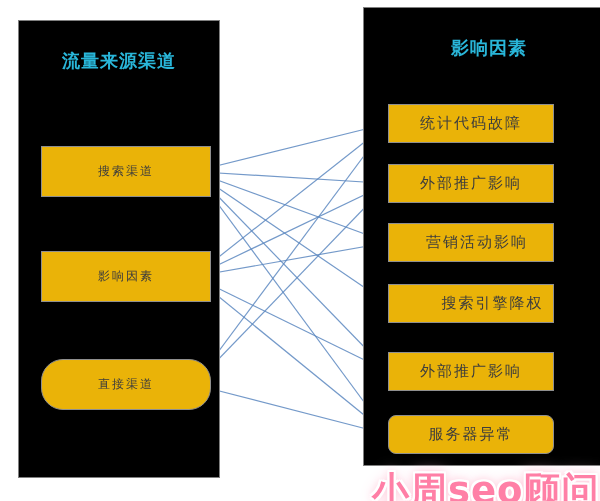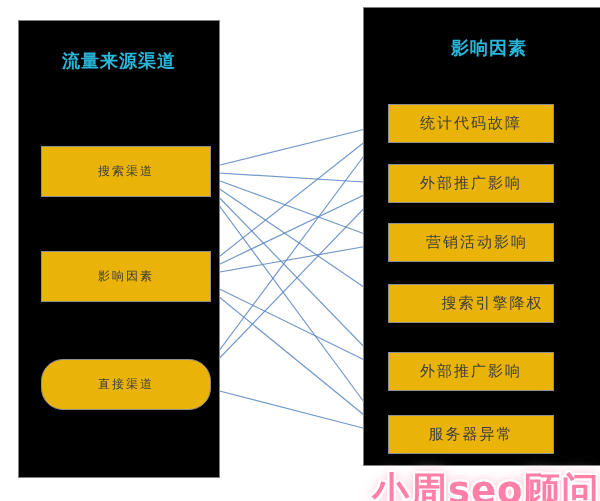--- a/index.html
+++ b/index.html
@@ -112,18 +112,18 @@
   </div>
   <div class="node right" style="top:223px;padding-left:12px;">
     <span>营销活动影响</span>
   </div>
   <div class="node right" style="top:284px;padding-left:43px;">
     <span>搜索引擎降权</span>
   </div>
   <div class="node right" style="top:352px;">
     <span>外部推广影响</span>
   </div>
-  <div class="node right" style="top:415px;">
+  <div class="node right" style="top:415px;border-radius:8px;">
     <span>服务器异常</span>
   </div>
 
   <div id="watermark">小周seo顾问</div>
 </div>
 
 </body></html>

